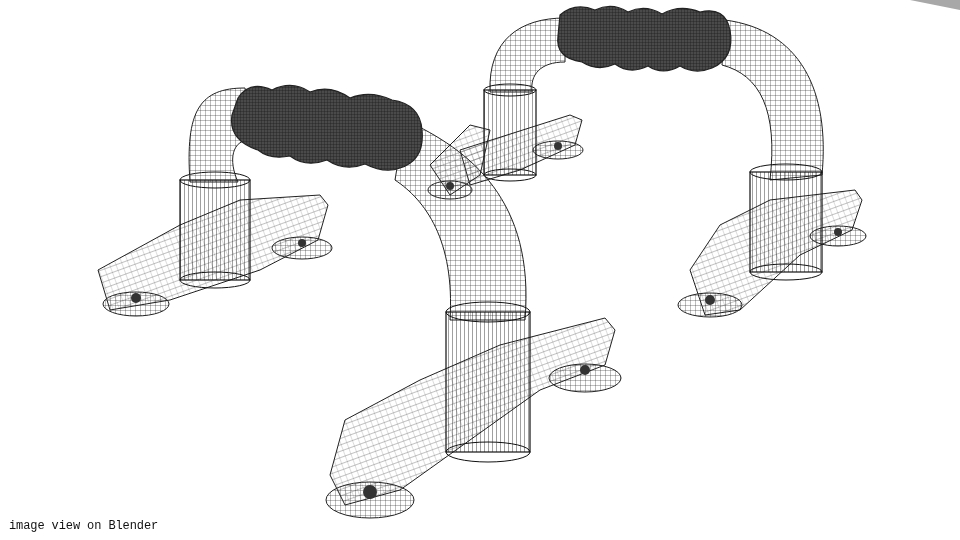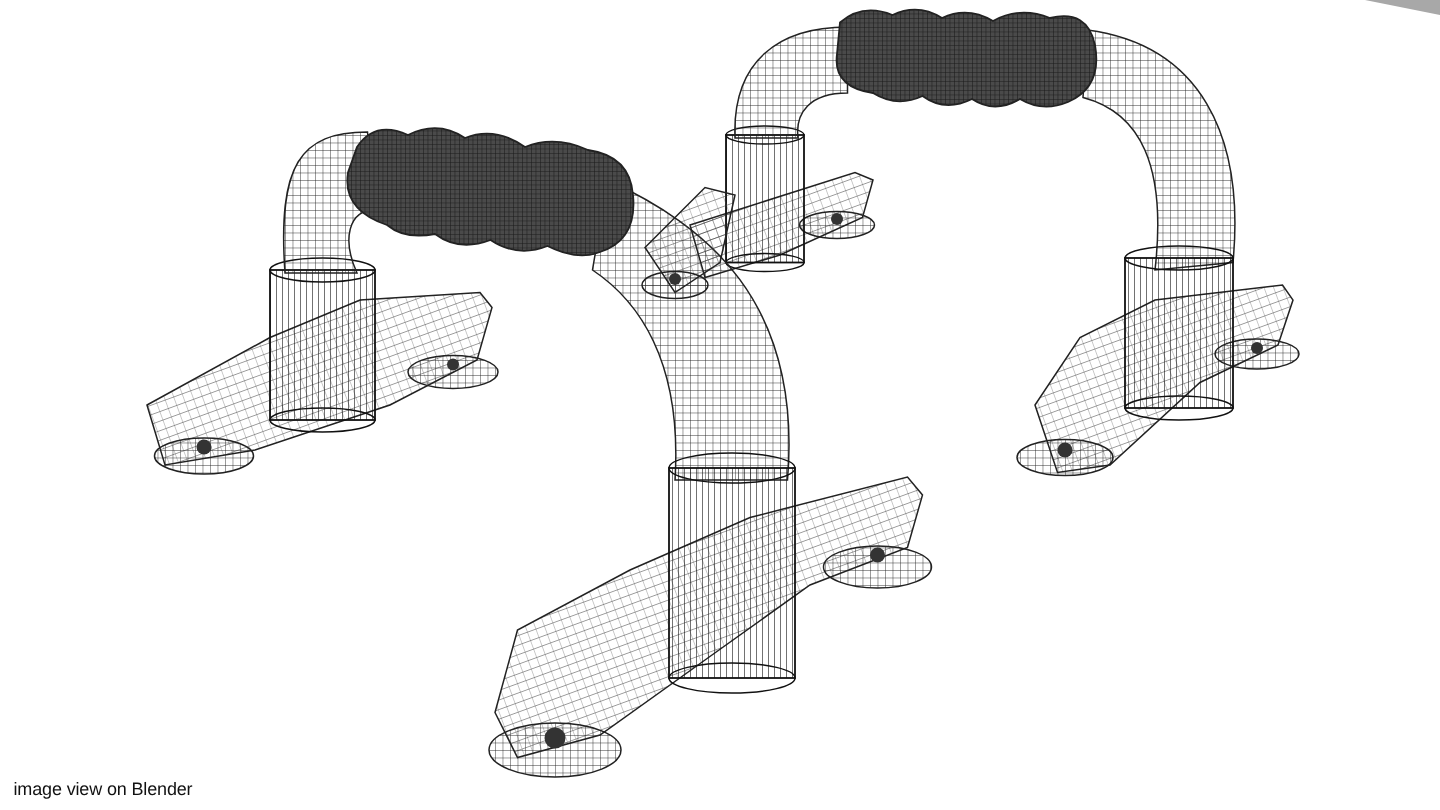--- a/index.html
+++ b/index.html
@@ -1,18 +1,18 @@
 <!DOCTYPE html>
 <html><head>
   <meta charset="utf-8">
   <style>
     html, body { margin: 0; padding: 0; }
     body { width: 960px; height: 540px; background: #ffffff; position: relative; overflow: hidden; font-family: "Liberation Sans", sans-serif; }
     #scene { position: absolute; left: 0; top: 0; width: 960px; height: 540px; }
-    .caption { position: absolute; left: 9px; top: 519px; font-size: 12px; color: #111111; font-family: Liberation Sans, sans-serif; letter-spacing: -0.1px; }
+    .caption { position: absolute; left: 9px; top: 519px; font-size: 12px; color: #111111; font-family: Liberation Mono, monospace; letter-spacing: -0.1px; }
   </style>
 </head>
 <body>
 
 <div>
 <svg id="scene" viewBox="0 0 960 540" xmlns="http://www.w3.org/2000/svg">
   <defs>
     <pattern id="mesh" width="5" height="5" patternUnits="userSpaceOnUse">
       <path d="M0 0 L5 0 M0 0 L0 5" stroke="#222" stroke-width="0.6" fill="none"></path>
     </pattern>

